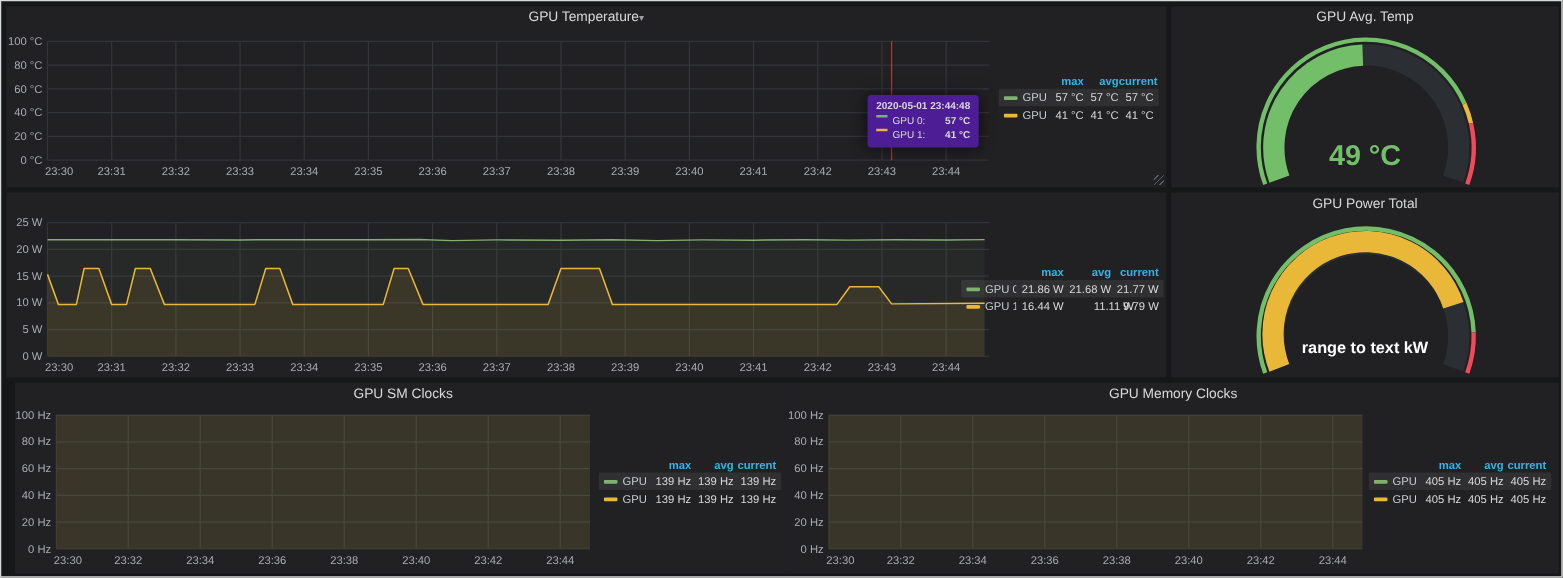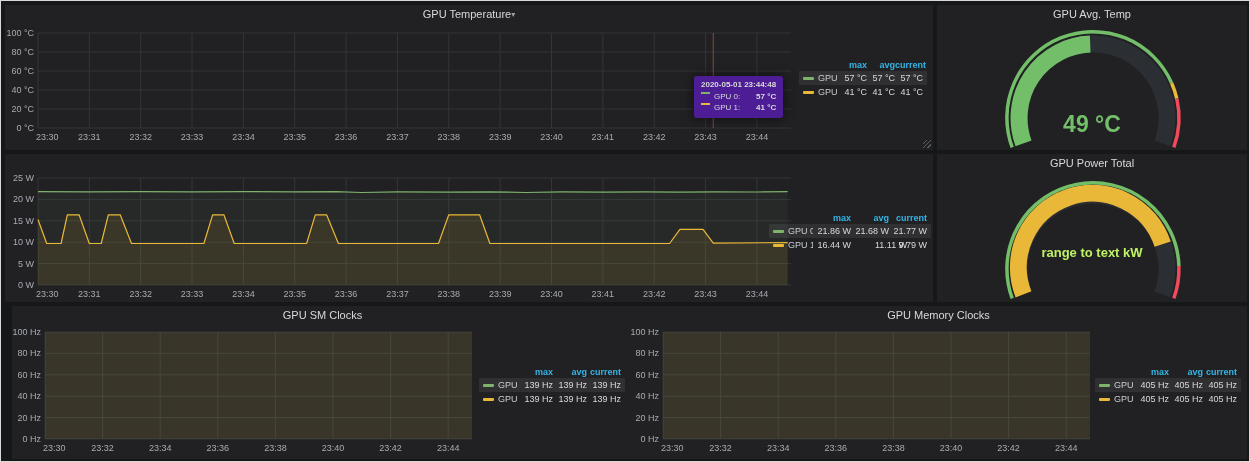--- a/index.html
+++ b/index.html
@@ -234,21 +234,21 @@
       <h2>
         <span>GPU Power Total</span>
       </h2>
     </header>
     <svg class="chart" id="gauge-powertotal" width="310" height="130">
         <path d="M 86.5 122.3 A 74 74 0 1 1 225.5 122.3" stroke="#2b2e33" stroke-width="17" fill="none"></path>
         <path d="M 86.5 122.3 A 74 74 0 1 1 225.7 72.2" stroke="#eab839" stroke-width="17" fill="none"></path>
         <path d="M 75.2 126.4 A 86 86 0 1 1 241.9 94.0" stroke="#73bf69" stroke-width="3.5" fill="none"></path>
         <path d="M 241.9 94.0 A 86 86 0 0 1 236.8 126.4" stroke="#f2495c" stroke-width="3.5" fill="none"></path>
       </svg>
-    <div class="gauge-value" style="top: 91px; font-size: 13px; color: #bef264;">range to text kW</div>
+    <div class="gauge-value" style="top: 116px; font-size: 13px; color: #ffffff;">range to text kW</div>
   </section>
 
   <section class="panel" id="p-sm" style="left:11px;top:305px;width:621px;height:153px">
     <header class="ph">
       <h2>
         <span>GPU SM Clocks</span>
       </h2>
     </header>
     <svg class="chart" id="chart-sm" width="621" height="135">
         <line x1="33" y1="115" x2="460" y2="115" stroke="#323539" stroke-width="1"></line>

